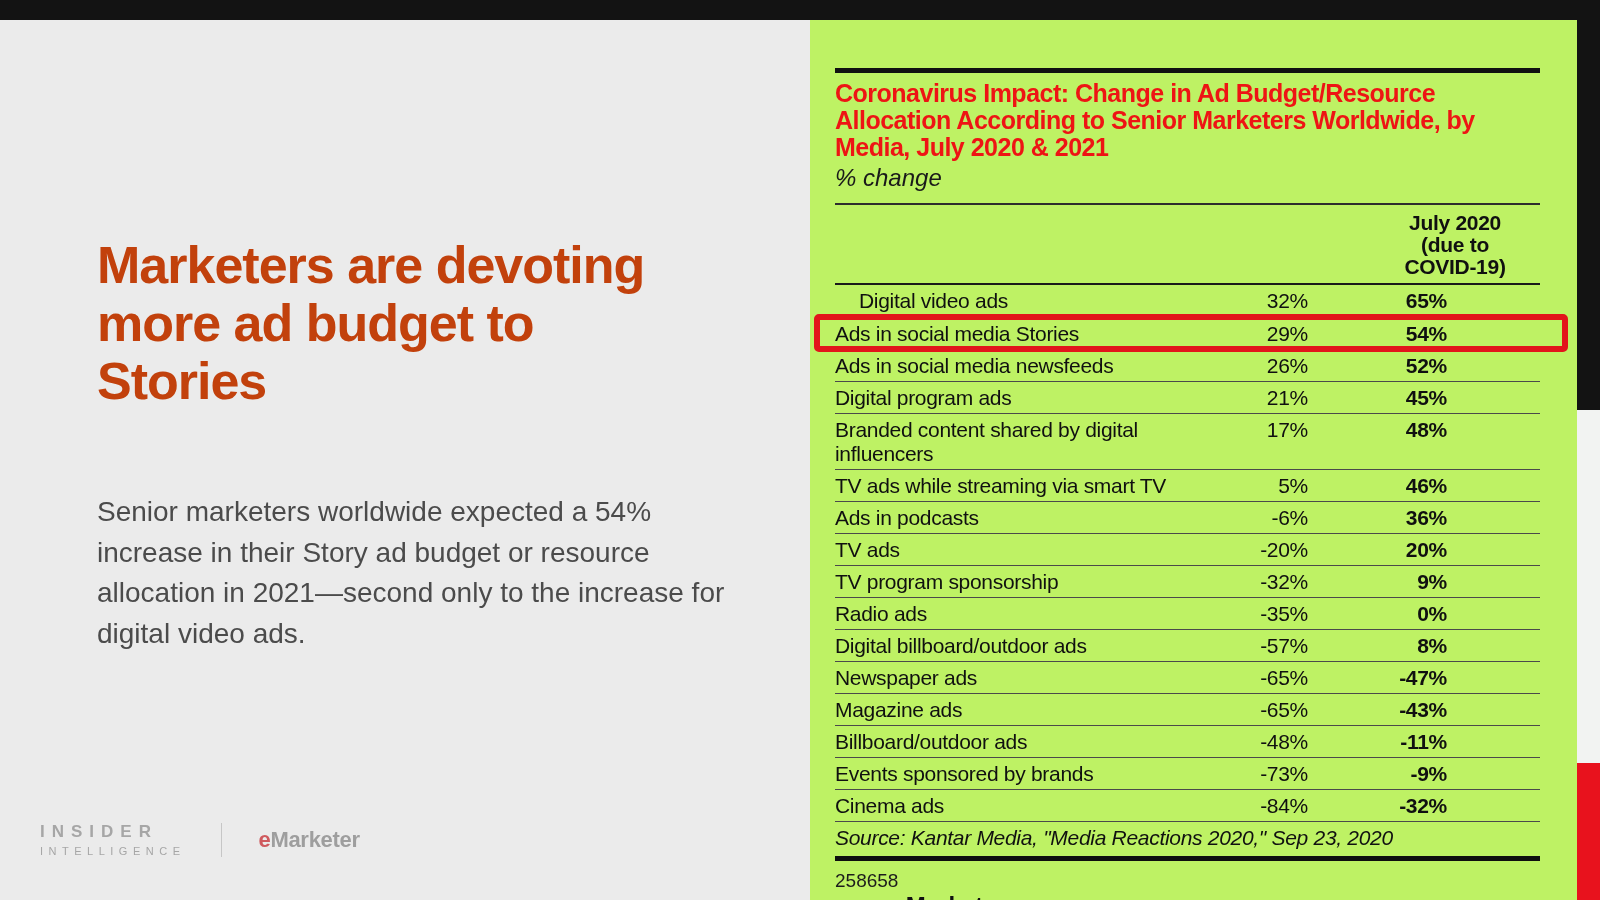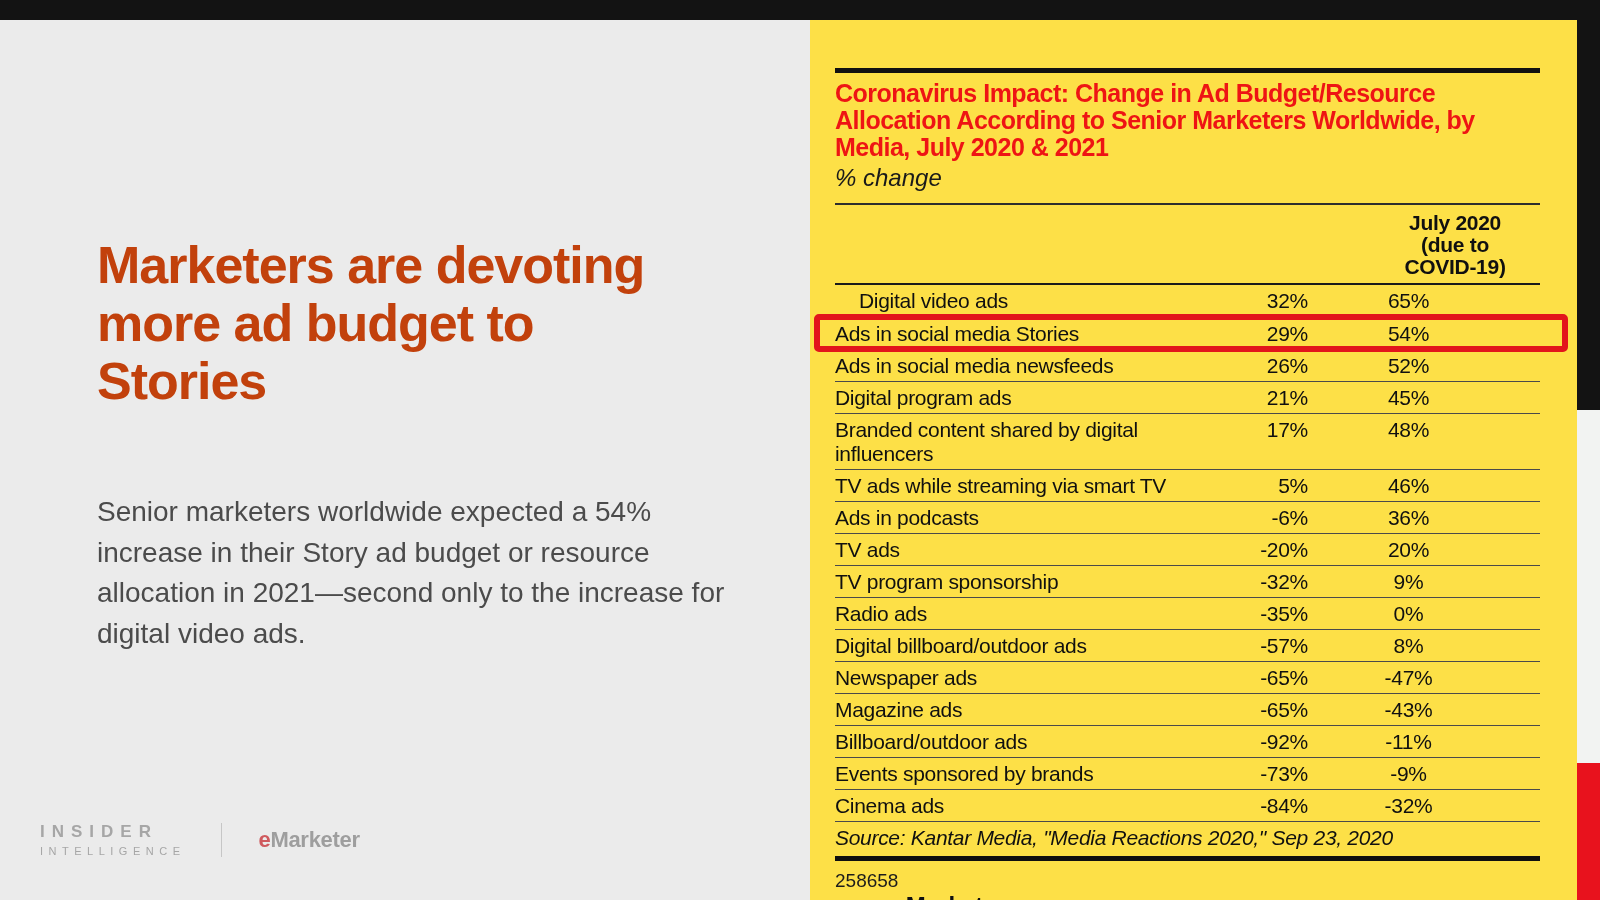--- a/index.html
+++ b/index.html
@@ -23,40 +23,40 @@
   
   .logo-row { position:absolute; left:40px; top:822px; display:flex; align-items:center; gap:36px; }
   .insider-stack { display:flex; flex-direction:column; gap:3px; }
   .insider-l1 { font-size:17px; letter-spacing:7px; font-weight:600; color:#a6a6a6; }
   .insider-l2 { font-size:11px; letter-spacing:5.5px; font-weight:400; color:#a6a6a6; }
   .logo-divider { width:1px; height:34px; background:#c6c6c6; }
   .emarketer-logo { font-size:22px; font-weight:bold; color:#9e9e9e; letter-spacing:-0.3px; }
   .emarketer-logo .red-e { color:#cf5a5e; }
 
   
-  .chart-panel { position:absolute; left:810px; top:20px; width:767px; height:880px; background:#fde047; }
+  .chart-panel { position:absolute; left:810px; top:20px; width:767px; height:880px; background:#bef264; }
   .chart-inner { position:absolute; left:25px; top:48px; width:705px; color:#101010; }
   .title-bar { height:5px; background:#111111; }
   .chart-title { margin-top:7px; color:#ee1414; font-weight:bold; font-size:25px; line-height:1.08;
                  letter-spacing:-0.5px; }
   .chart-subtitle { margin-top:3px; font-style:italic; font-size:24px; color:#1a1a1a; }
 
   .thead { display:flex; margin-top:11px; border-top:2px solid #2d2d2d; border-bottom:2px solid #1a1a1a;
            padding:7px 0 5px; font-weight:bold; font-size:21px; line-height:22px; letter-spacing:-0.3px; }
   .thead .spacer { flex:1; }
   .th { width:170px; text-align:center; }
 
   .tbody { font-size:21px; letter-spacing:-0.3px; }
   .trow { position:relative; display:flex; align-items:flex-start; padding:4px 0 3px; min-height:32px;
           border-top:1px solid #4a4a4a; }
   .trow:first-child { border-top:none;margin-left:24px; }
   .cell { line-height:24px; }
   .cell.label { flex:1; padding-right:8px; }
   .cell.v1 { width:170px; text-align:right; padding-right:62px; }
-  .cell.v2 { width:170px; text-align:center; padding-right:93px; }
+  .cell.v2 { width:170px; text-align:right; padding-right:93px;font-weight:bold; }
   .hl-box { display:none; }
   .trow.highlighted .hl-box { display:block; position:absolute; left:-21px; right:-28px; top:-4px; bottom:-3px;
           border:6px solid #e2151b; border-radius:5px; pointer-events:none; z-index:2; }
 
   .source-row { border-top:1px solid #4a4a4a; border-bottom:5px solid #0f0f0f; padding:4px 0 6px;
                 font-style:italic; font-size:21px; letter-spacing:-0.3px; }
   .cfooter { display:flex; justify-content:space-between; align-items:baseline; padding-top:9px;
              font-size:19px; color:#1c1c1c;flex-direction:column; }
   .site-link { text-decoration:none; color:#1c1c1c; font-size:24px; }
   .site-link .seg-bold { font-weight:bold; color:#111111; }
@@ -187,21 +187,21 @@
 
   <div class="trow">
     <div class="cell label">Magazine ads</div>
     <div class="cell v1">-65%</div>
     <div class="cell v2">-43%</div>
 
   </div>
 
   <div class="trow">
     <div class="cell label">Billboard/outdoor ads</div>
-    <div class="cell v1">-92%</div>
+    <div class="cell v1">-48%</div>
     <div class="cell v2">-11%</div>
 
   </div>
 
   <div class="trow">
     <div class="cell label">Events sponsored by brands</div>
     <div class="cell v1">-73%</div>
     <div class="cell v2">-9%</div>
 
   </div>

